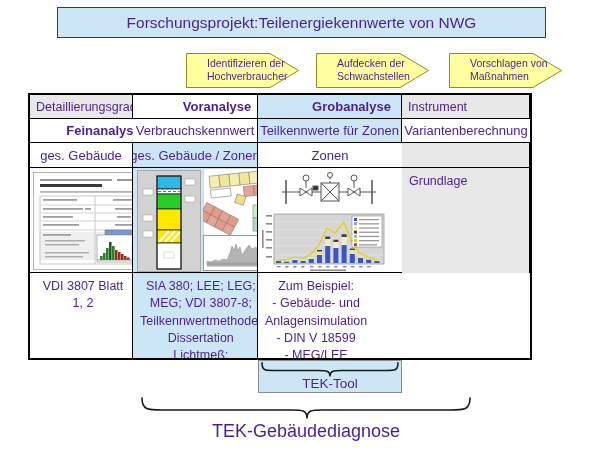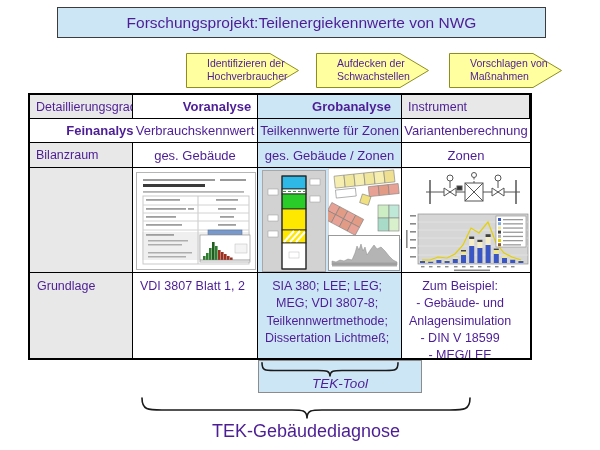--- a/index.html
+++ b/index.html
@@ -31,22 +31,22 @@
   .lastrow { border-bottom:none; }
   .lbl { background:#e8e8e8; justify-content:flex-start; padding-left:6px; font-size:12.5px; }
   .hdr { font-weight:bold;padding-left:44px; }
   .blue { background:#cde6f6; }
   .grund { align-items:flex-start; justify-content:flex-start; text-align:center;
            padding:5px 3px 0 7px; font-size:12.5px; line-height:1.38; white-space:pre-line; }
   .imgcell { display:block; }
   .imgcell svg { position:absolute; }
 
   
-  .tek-tool-box { position:absolute; left:258px; top:360px; width:164px; height:33px;
-                  background:#cde6f6; border:1px solid #8c8c8c; box-sizing:border-box;font-style:italic; }
+  .tek-tool-box { position:absolute; left:258px; top:360px; width:144px; height:33px;
+                  background:#cde6f6; border:1px solid #8c8c8c; box-sizing:border-box; }
   .small-brace { position:absolute; left:2px; top:1px; width:138px; height:15px; }
   .tek-tool-label { position:absolute; left:0; bottom:1px; width:100%; text-align:center;
                     font-size:13.5px; }
   .big-brace { position:absolute; left:140px; top:397px; width:332px; height:23px; }
   .diagnose-label { position:absolute; left:140px; top:421px; width:332px; text-align:center;
                     font-size:18px; }
   .brace-path { fill:none; stroke:#1a1a1a; stroke-width:1.6; stroke-linecap:round; }
 </style>
 </head>
 <body>
@@ -84,21 +84,20 @@
     <div class="cell lbl">Detaillierungsgrad</div>
     <div class="cell hdr">Voranalyse</div>
     <div class="cell hdr blue">Grobanalyse</div>
     <div class="cell lbl">Instrument</div>
 
     <div class="cell hdr lastcol">Feinanalyse</div>
     <div class="cell">Verbrauchskennwert</div>
     <div class="cell blue">Teilkennwerte für Zonen</div>
     <div class="cell lastcol">Variantenberechnung</div>
 
-    <div class="cell lbl">Bilanzraum</div>
     <div class="cell">ges. Gebäude</div>
     <div class="cell blue">ges. Gebäude / Zonen</div>
     <div class="cell lastcol">Zonen</div>
 
     <div class="cell lbl imgcell"></div>
 
     <div class="cell imgcell">
       <svg style="left:3px;top:4px;width:120px;height:98px" viewBox="0 0 120 98">
         <rect x="0.5" y="0.5" width="119" height="97" fill="#ffffff" stroke="#b5b5b5"></rect>
         <rect x="6" y="60" width="108" height="28" fill="#efefef"></rect>

